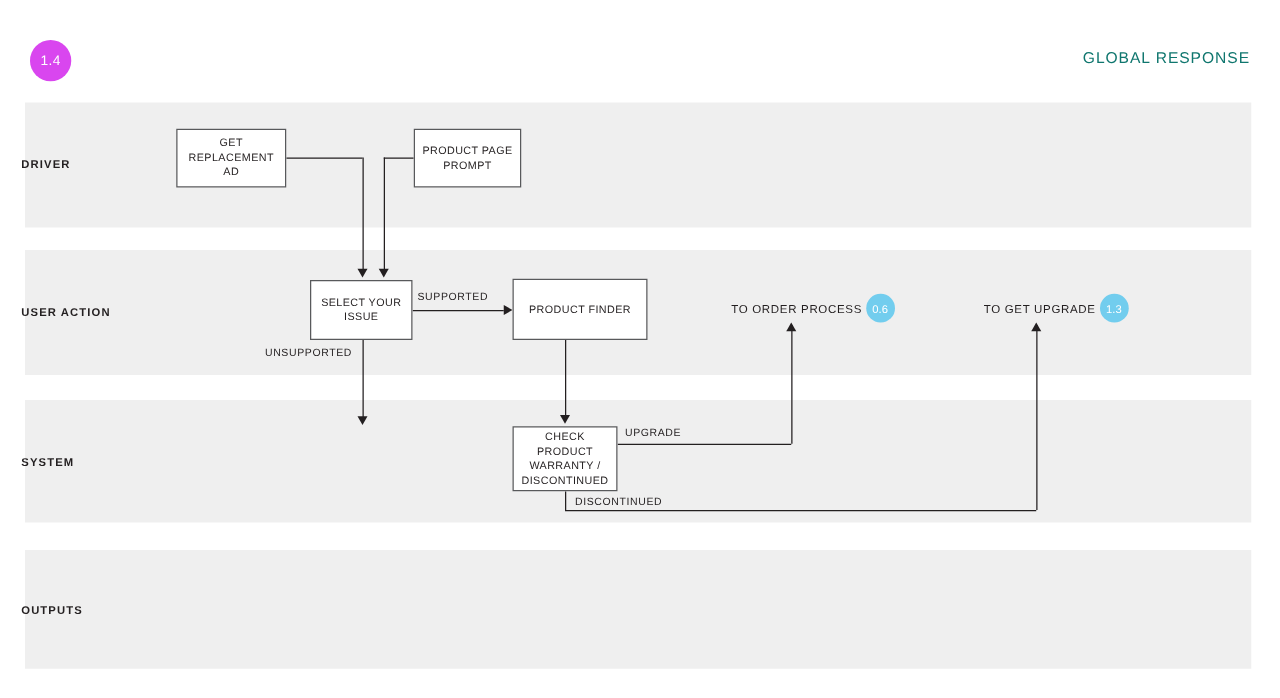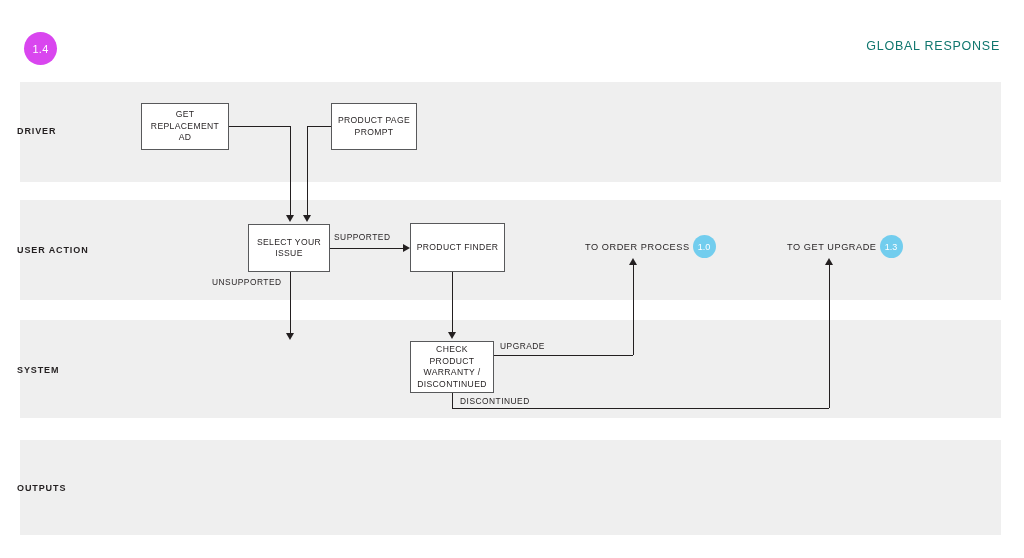--- a/index.html
+++ b/index.html
@@ -208,28 +208,28 @@
   <div class="ln-v" style="left:829px; top:260px; height:148px;"></div>
   <div class="arrow-up" style="left:825px; top:258px;"></div>
   <div class="edge-label" style="left:460px; top:396px;">DISCONTINUED</div>
 
   <div class="node" style="left:141px; top:103px; width:88px; height:47px;">GET REPLACEMENT AD</div>
 
   <div class="node" style="left:331px; top:103px; width:86px; height:47px;">PRODUCT PAGE PROMPT</div>
 
   <div class="node" style="left:248px; top:224px; width:82px; height:48px;">SELECT YOUR ISSUE</div>
 
-  <div class="node" style="left:410px; top:223px; width:95px; height:49px;">PRODUCT FINDER</div>
+  <div class="node" style="left:410px; top:223px; width:108px; height:49px;">PRODUCT FINDER</div>
 
 
   <div class="node" style="left:410px; top:341px; width:84px; height:52px;">CHECK PRODUCT WARRANTY / DISCONTINUED</div>
 
   <div class="exit-ref" style="left:585px; top:235px;">
     <span class="exit-ref-label">TO ORDER PROCESS</span>
-    <span class="exit-ref-badge">1.0</span>
+    <span class="exit-ref-badge">0.6</span>
   </div>
 
   <div class="exit-ref" style="left:787px; top:235px;">
     <span class="exit-ref-label">TO GET UPGRADE</span>
     <span class="exit-ref-badge">1.3</span>
   </div>
 
 </div>
 
 </body></html>

